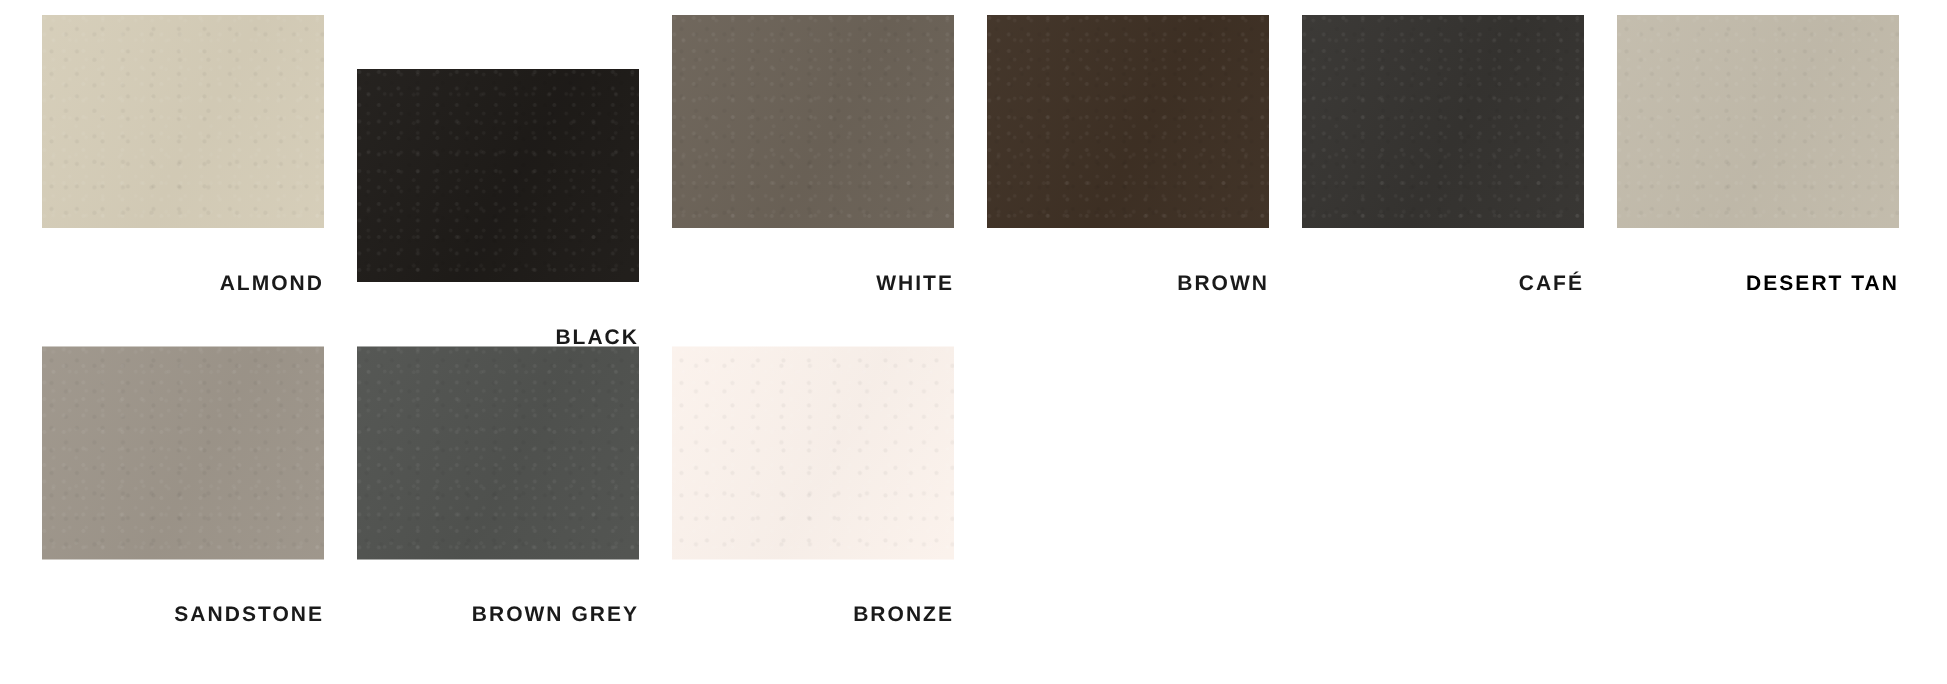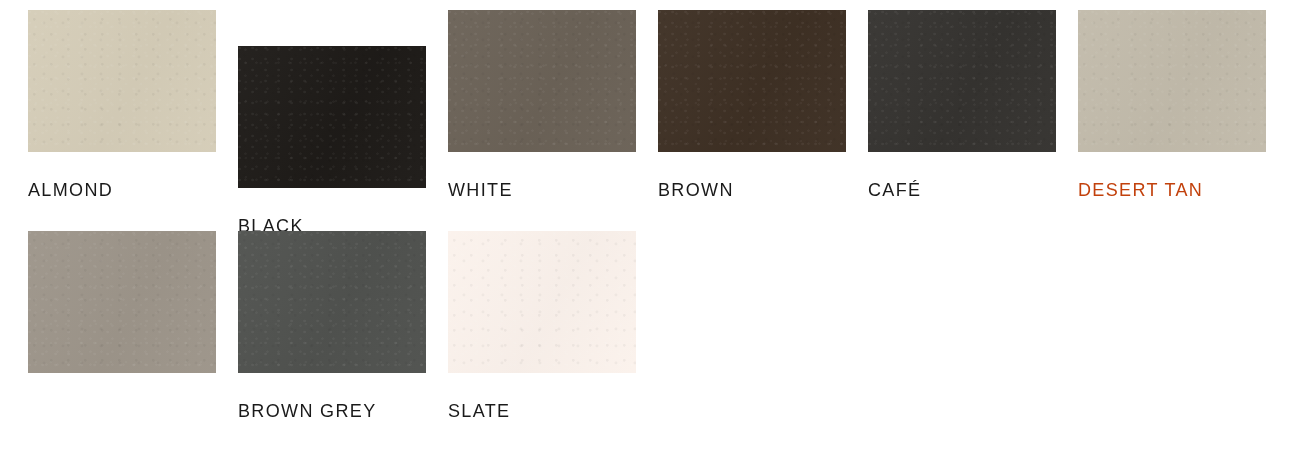--- a/index.html
+++ b/index.html
@@ -50,24 +50,24 @@
     position: absolute;
     inset: 0;
     background-image: linear-gradient(118deg, rgba(255,255,255,0.035) 0%, rgba(0,0,0,0.02) 55%, rgba(255,255,255,0.02) 100%);
     pointer-events: none;
   }
   .swatch-label {
     position: absolute;
     top: 170px;
     left: 0;
     width: 188px;
-    text-align: left;
+    text-align: right;
     font-family: "Liberation Sans", sans-serif;
-    font-size: 18px;
-    font-weight: normal;
+    font-size: 14px;
+    font-weight: bold;
     letter-spacing: 1.35px;
     color: #1a1a1a;
     white-space: nowrap;
   }
 </style>
 </head>
 <body>
 
 <div id="swatch-board" style="background: rgb(255, 255, 255);">
     <div class="swatch-cell" style="left: 28px; top: 10px;">
@@ -85,26 +85,27 @@
     <div class="swatch-cell" style="left: 658px; top: 10px;">
       <div class="swatch-chip" style="width: 188px; height: 142px; background-color: rgb(62, 48, 36);"></div>
       <div class="swatch-label" style="width: 188px; color: rgb(26, 26, 26);">BROWN</div>
     </div>
     <div class="swatch-cell" style="left: 868px; top: 10px;">
       <div class="swatch-chip" style="width: 188px; height: 142px; background-color: rgb(53, 51, 48);"></div>
       <div class="swatch-label" style="width: 188px; color: rgb(26, 26, 26);">CAFÉ</div>
     </div>
     <div class="swatch-cell" style="left: 1078px; top: 10px;">
       <div class="swatch-chip" style="width: 188px; height: 142px; background-color: rgb(194, 187, 171);"></div>
-      <div class="swatch-label" style="width: 188px; color: #c2410c;">DESERT TAN</div>
+      <div class="swatch-label" style="width: 188px; color: #000000;">DESERT TAN</div>
     </div>
     <div class="swatch-cell" style="left: 28px; top: 231px;">
       <div class="swatch-chip" style="width: 188px; height: 142px; background-color: rgb(157, 149, 138);"></div>
+      <div class="swatch-label" style="width: 188px; color: rgb(26, 26, 26);">SANDSTONE</div>
     </div>
     <div class="swatch-cell" style="left: 238px; top: 231px;">
       <div class="swatch-chip" style="width: 188px; height: 142px; background-color: rgb(80, 82, 79);"></div>
       <div class="swatch-label" style="width: 188px; color: rgb(26, 26, 26);">BROWN GREY</div>
     </div>
     <div class="swatch-cell" style="left: 448px; top: 231px;">
       <div class="swatch-chip" style="width: 188px; height: 142px; background-color: rgb(251, 242, 236);"></div>
-      <div class="swatch-label" style="width: 188px; color: rgb(26, 26, 26);">SLATE</div>
+      <div class="swatch-label" style="width: 188px; color: rgb(26, 26, 26);">BRONZE</div>
     </div>
   </div>
 
 </body></html>

